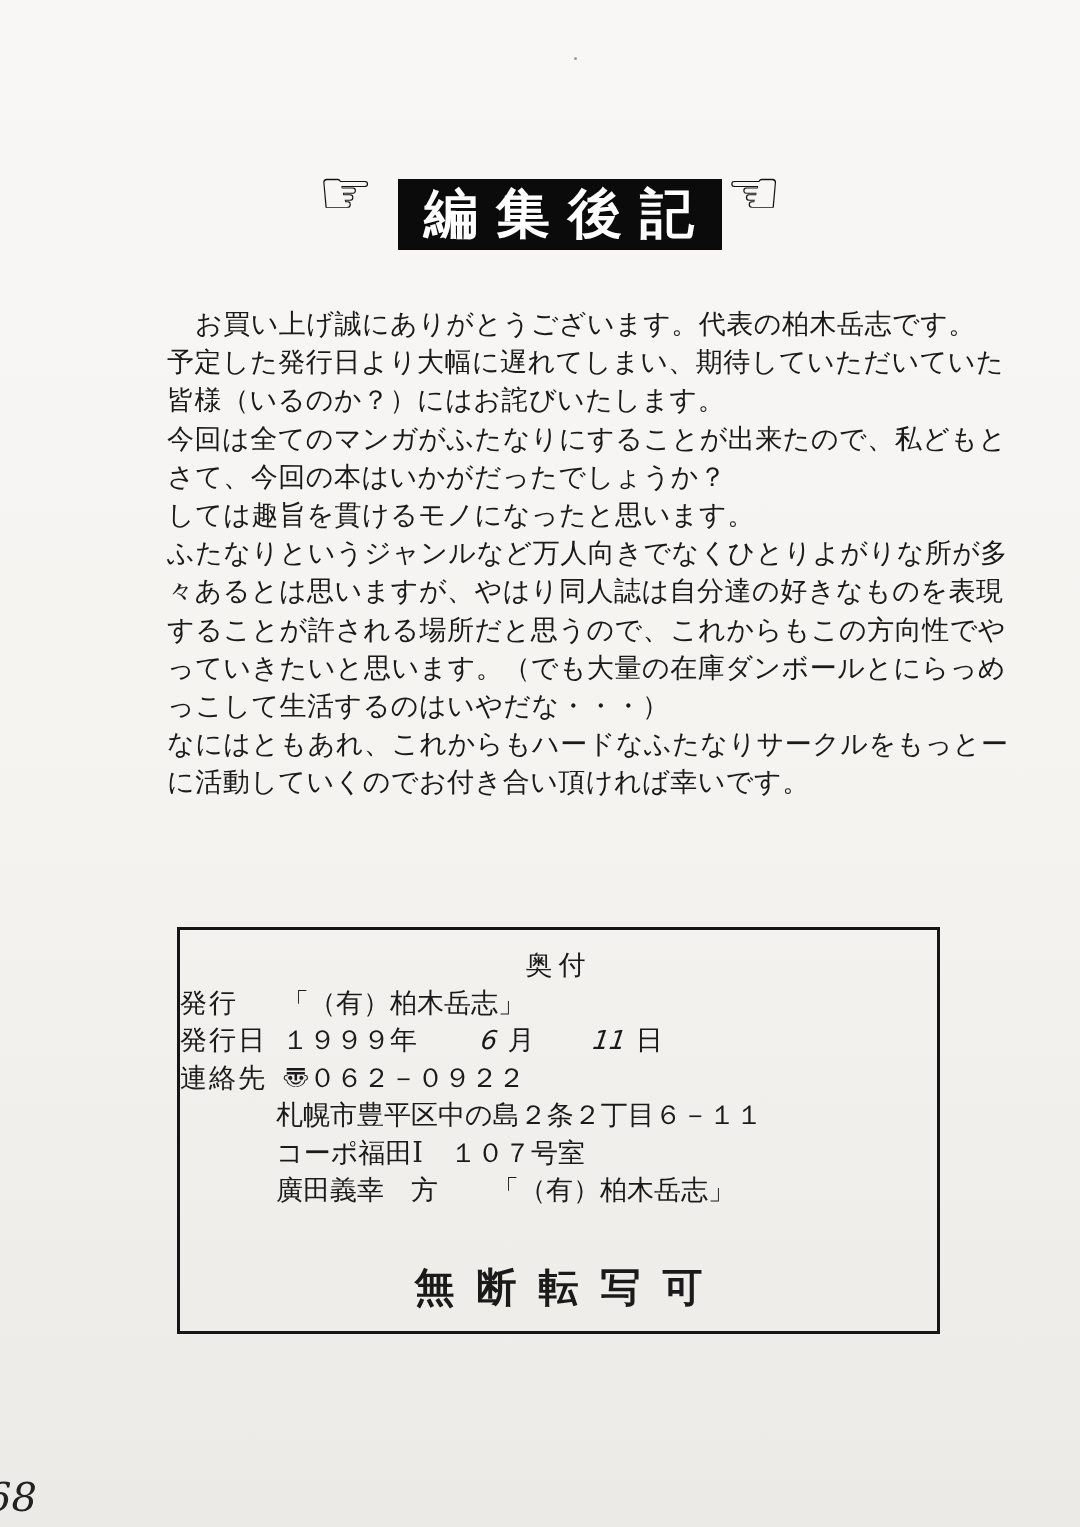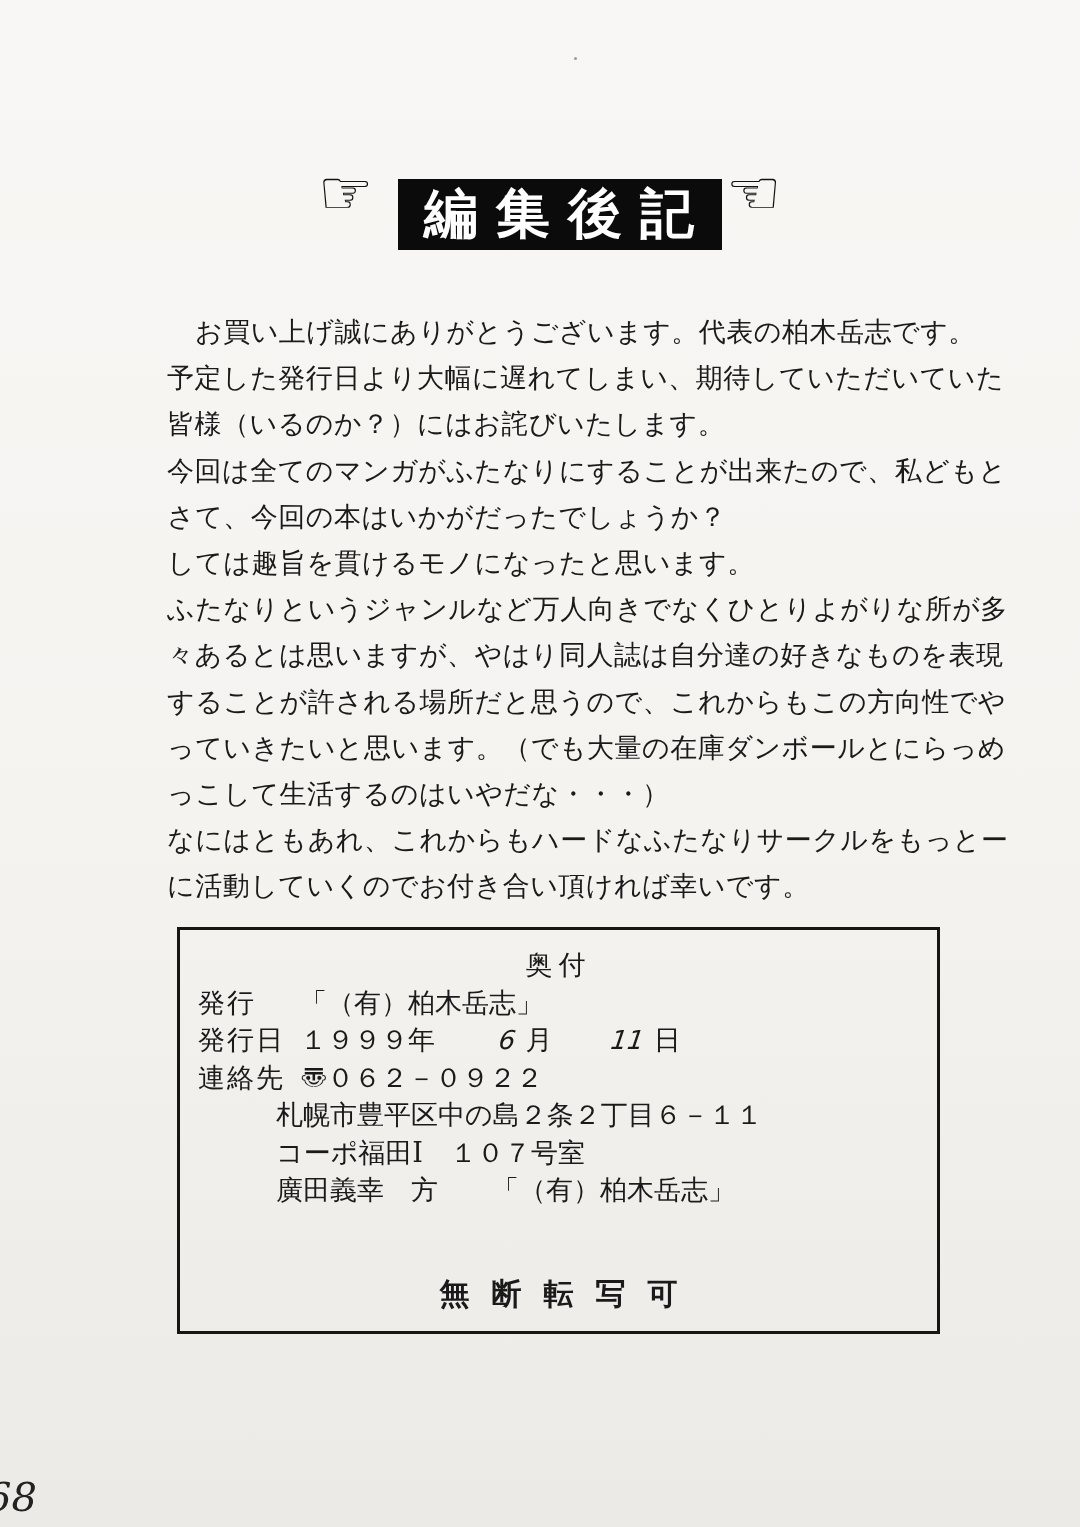--- a/index.html
+++ b/index.html
@@ -54,21 +54,20 @@
     left: 167px;
     top: 305px;
     width: 830px;
     font-size: 27px;
     letter-spacing: 0.5px;
   }
   .afterword .line {
     height: 38.2px;
     line-height: 38.2px;
     white-space: nowrap;
-    margin-top: 8px;
   }
   .afterword .line.first { text-indent: 28px; }
 
   
   .colophon {
     position: absolute;
     left: 177px;
     top: 927px;
     width: 763px;
     height: 407px;
@@ -80,21 +79,20 @@
     margin-top: 16px;
     text-align: center;
     letter-spacing: 6px;
     height: 38px;
     line-height: 38px;
   }
   .crow {
     display: flex;
     align-items: center;
     height: 37.5px;
-    padding-left: 18px;
     white-space: nowrap;
   }
   .crow .lbl {
     width: 102px;
     letter-spacing: 2px;
     flex: 0 0 auto;
   }
   .crow.indent { padding-left: 96px; }
   .handwrite {
     font-family: "DejaVu Sans", "Liberation Sans", sans-serif;
@@ -105,21 +103,21 @@
   }
   .date-year { margin-right: 64px; }
   .date-gap  { margin-left: 58px; }
   .unit { margin-left: 10px; }
   .notice {
     position: absolute;
     left: 0;
     bottom: 16px;
     width: 100%;
     text-align: center;
-    font-size: 30px;
+    font-size: 40px;
     font-weight: bold;
     letter-spacing: 22px;
     text-indent: 22px;
   }
 
   
   .page-number {
     position: absolute;
     left: -14px;
     top: 1474px;

